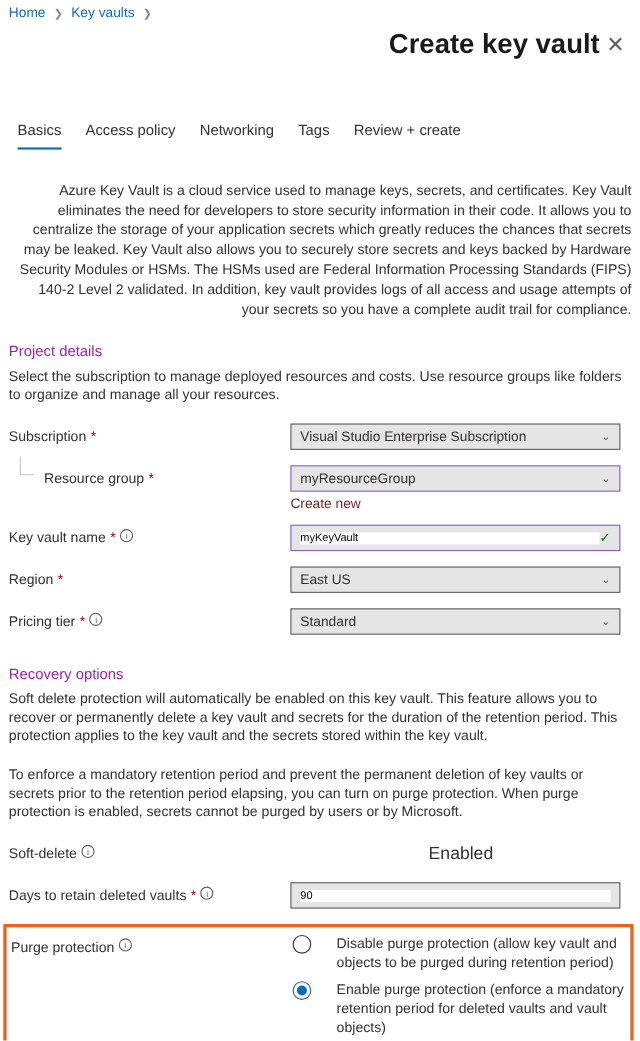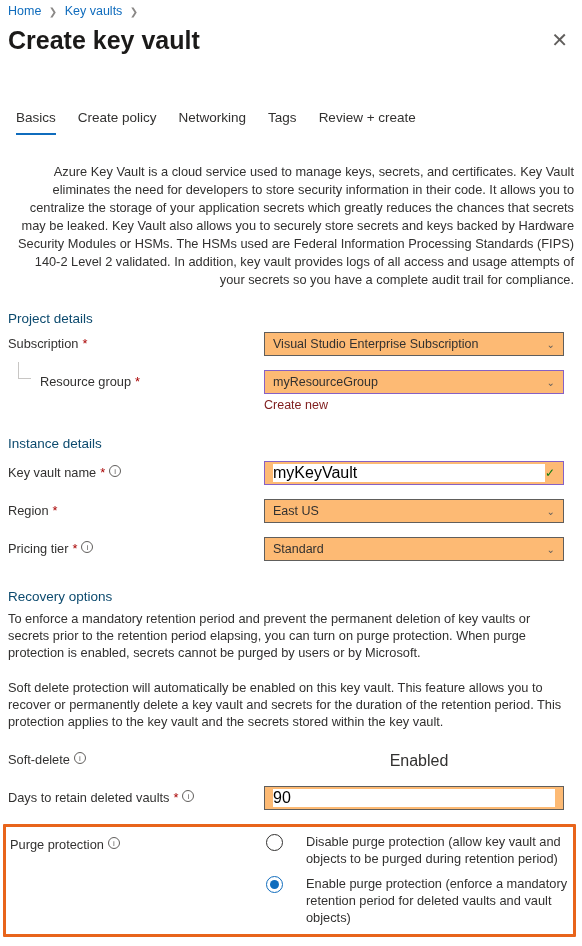--- a/index.html
+++ b/index.html
@@ -1,40 +1,40 @@
 <!DOCTYPE html>
 <html><head>
 <meta charset="utf-8">
 <style>
   * { box-sizing: border-box; margin: 0; padding: 0; font-family: "Segoe UI", Arial, sans-serif; }
   body { background: #fff; width: 582px; height: 946px; overflow: hidden; color: #323130; font-size: 13px; }
   .page { padding: 4px 8px 0 8px; }
   .breadcrumb { font-size: 12.5px; padding-bottom: 6px; }
   .breadcrumb a { color: #0f6cbd; text-decoration: none; }
   .breadcrumb .sep { color: #8a8886; padding: 0 4px; font-size: 10px; }
-  .title-row { display: flex; justify-content: space-between; align-items: center; margin-bottom: 20px; }
+  .title-row { display: flex; justify-content: flex-end; align-items: center; margin-bottom: 20px; }
   .title { font-size: 25px; font-weight: 600; color: #1b1a19; }
   .close { font-size: 20px; color:#605e5c; cursor: pointer; font-weight: 300; padding:4px 6px; }
   .tabs { display: flex; gap: 22px; border-bottom: none; margin-top: 54px; margin-bottom: 28px; padding-left: 8px; }
   .tab { font-size: 13.5px; padding-bottom: 8px; color: #323130; cursor: pointer; }
   .tab.active { border-bottom: 2.5px solid #0f6cbd; font-weight:400; }
   .desc { font-size: 12.8px; line-height: 18px; color: #323130; margin-bottom: 22px; text-align: right; }
-  .section-head { font-size: 13.5px; color: #0c4a6e; margin-bottom: 6px; margin-top: 8px; }
+  .section-head { font-size: 13.5px; color: #a21caf; margin-bottom: 6px; margin-top: 8px; }
   .section-desc { font-size: 12.8px; line-height: 17px; color: #323130; margin-bottom: 18px; }
   .form-row { display: flex; align-items: flex-start; margin-bottom: 12px; min-height: 26px; }
   .form-label { width: 256px; padding-top: 4px; font-size: 12.8px; color:#323130; display:flex; align-items:flex-start; gap:4px;}
   .form-label.indent { padding-left: 32px; position:relative; }
   .form-label.indent::before { content:""; position:absolute; left:10px; top:-8px; width:12px; height:16px; border-left:1px solid #c8c6c4; border-bottom:1px solid #c8c6c4;}
   .req { color: #a80000; }
   .info-icon { display:inline-flex; width:12px; height:12px; border:1px solid #605e5c; border-radius:50%; font-size:8px; align-items:center; justify-content:center; color:#605e5c;}
   .form-field { flex: 1; }
-  .dropdown, .textinput { width: 300px; height: 24px; border: 1px solid #605e5c; padding: 0 8px; font-size: 12.5px; display:flex; align-items:center; justify-content:space-between; background:#fdba74; color:#323130;}
+  .dropdown, .textinput { width: 300px; height: 24px; border: 1px solid #605e5c; padding: 0 8px; font-size: 12.5px; display:flex; align-items:center; justify-content:space-between; background:#e5e5e5; color:#323130;}
   .dropdown.purple, .textinput.purple { border-color: #8661c5; }
   .dropdown .chev { font-size:10px; color:#605e5c;}
-  .textinput input { border:none; outline:none; flex:1; font-size:16px; }
+  .textinput input { border:none; outline:none; flex:1; font-size:10px; }
   .textinput .check { color:#107c10; font-size:12px;}
   .link { color:#7f1d1d; font-size:12.5px; margin-top:4px; display:inline-block; cursor:pointer;}
   .static-val { padding-top:4px; font-size:16px;text-align:center; }
   .radio-group { flex:1; }
   .radio-item { display:flex; align-items:flex-start; gap:23px; margin-bottom:8px; font-size:12.8px; line-height:17px;}
   .radio-circle { width:17px; height:17px; border:1px solid #323130; border-radius:50%; flex-shrink:0; margin-top:1px; display:flex; align-items:center; justify-content:center;}
   .radio-circle.sel { border-color:#0f6cbd; }
   .radio-circle.sel::after { content:""; width:9px; height:9px; background:#0f6cbd; border-radius:50%;}
   .highlight-box { border: 3px solid #e8641b; margin-left:-5px; margin-right:-2px; padding: 6px 4px 0px 4px; border-radius:1px;}
 </style>
@@ -48,29 +48,30 @@
     <a href="#">Key vaults</a>
     <span class="sep">❯</span>
   </div>
   <div class="title-row">
     <div class="title">Create key vault</div>
     <div class="close">✕</div>
   </div>
 
   <div class="tabs">
     <div class="tab active">Basics</div>
-    <div class="tab">Create policy</div>
+    <div class="tab">Access policy</div>
     <div class="tab">Networking</div>
     <div class="tab">Tags</div>
     <div class="tab">Review + create</div>
   </div>
 
   <div class="desc">Azure Key Vault is a cloud service used to manage keys, secrets, and certificates. Key Vault eliminates the need for developers to store security information in their code. It allows you to centralize the storage of your application secrets which greatly reduces the chances that secrets may be leaked. Key Vault also allows you to securely store secrets and keys backed by Hardware Security Modules or HSMs. The HSMs used are Federal Information Processing Standards (FIPS) 140-2 Level 2 validated. In addition, key vault provides logs of all access and usage attempts of your secrets so you have a complete audit trail for compliance.</div>
 
   <div class="section-head">Project details</div>
+  <div class="section-desc">Select the subscription to manage deployed resources and costs. Use resource groups like folders to organize and manage all your resources.</div>
 
   <div class="form-row">
     <div class="form-label">
       <span>Subscription</span>
         <span class="req">*</span>
     </div>
     <div class="form-field">
       <div class="dropdown">
         <span>Visual Studio Enterprise Subscription</span>
           <span class="chev">⌄</span>
@@ -85,21 +86,20 @@
     </div>
     <div class="form-field">
       <div class="dropdown purple">
         <span>myResourceGroup</span>
           <span class="chev">⌄</span>
       </div>
       <span class="link">Create new</span>
     </div>
   </div>
 
-  <div class="section-head" style="margin-top:24px">Instance details</div>
 
   <div class="form-row" style="margin-top:10px">
     <div class="form-label">
       <span>Key vault name</span>
         <span class="req">*</span>
       <span class="info-icon">i</span>
     </div>
     <div class="form-field">
       <div class="textinput purple">
         <input value="myKeyVault" style="">
@@ -129,22 +129,22 @@
     </div>
     <div class="form-field">
       <div class="dropdown">
         <span>Standard</span>
           <span class="chev">⌄</span>
       </div>
     </div>
   </div>
 
   <div class="section-head" style="margin-top:26px">Recovery options</div>
+  <div class="section-desc">Soft delete protection will automatically be enabled on this key vault. This feature allows you to recover or permanently delete a key vault and secrets for the duration of the retention period. This protection applies to the key vault and the secrets stored within the key vault.</div>
   <div class="section-desc">To enforce a mandatory retention period and prevent the permanent deletion of key vaults or secrets prior to the retention period elapsing, you can turn on purge protection. When purge protection is enabled, secrets cannot be purged by users or by Microsoft.</div>
-  <div class="section-desc">Soft delete protection will automatically be enabled on this key vault. This feature allows you to recover or permanently delete a key vault and secrets for the duration of the retention period. This protection applies to the key vault and the secrets stored within the key vault.</div>
 
   <div class="form-row">
     <div class="form-label">
       <span>Soft-delete</span>
       <span class="info-icon">i</span>
     </div>
     <div class="form-field static-val">Enabled</div>
   </div>
 
   <div class="form-row">

